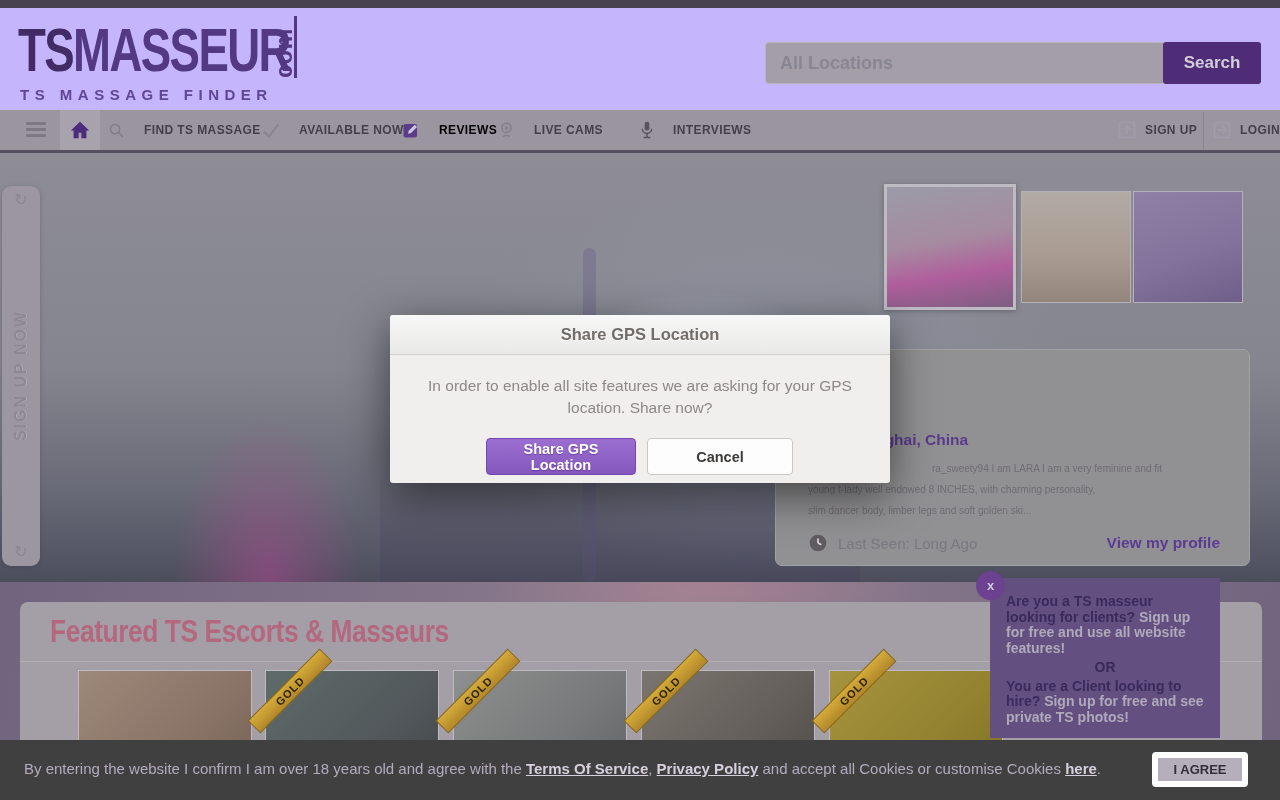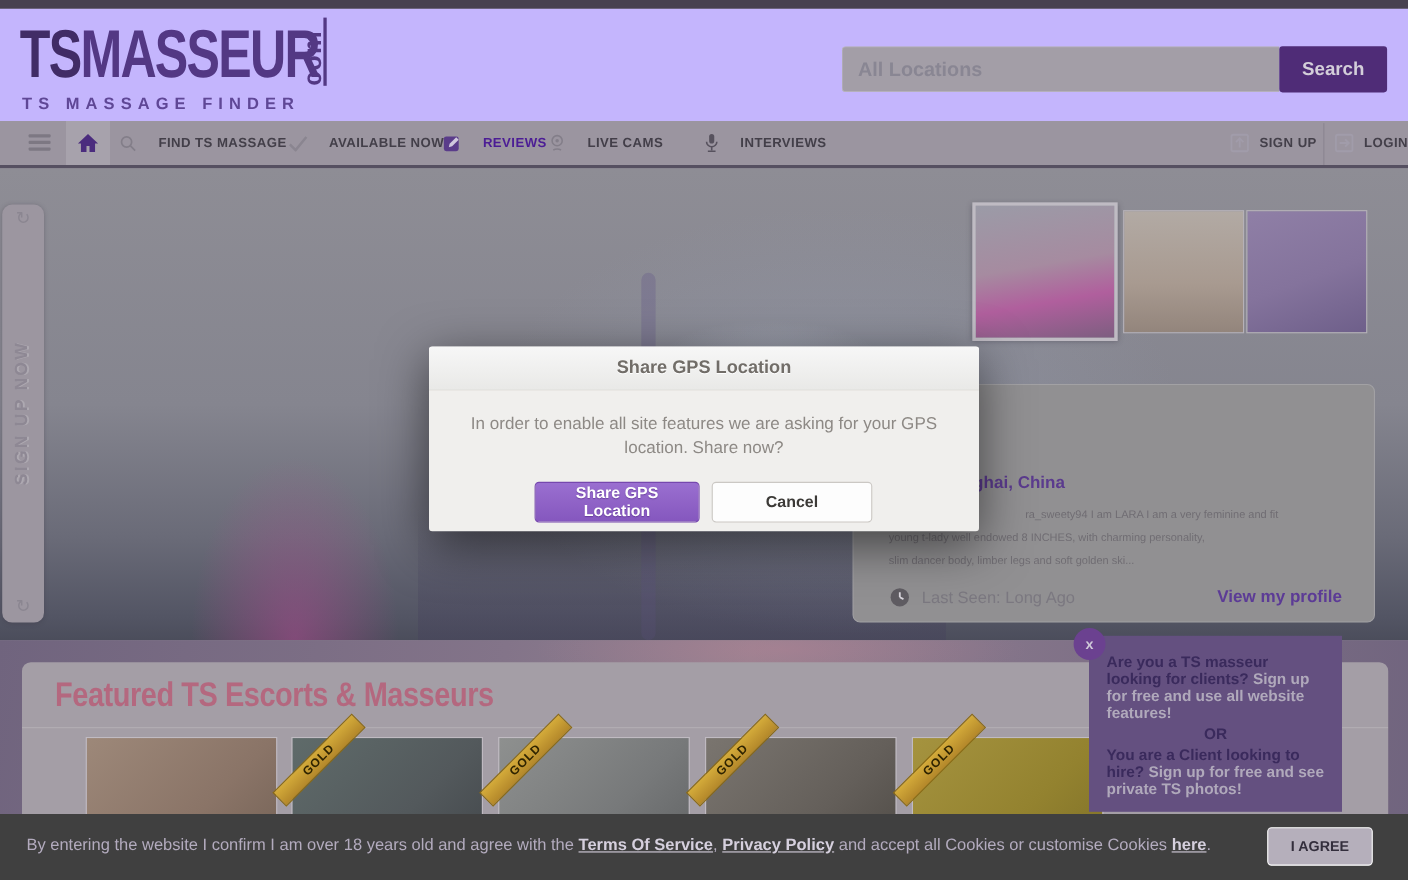--- a/index.html
+++ b/index.html
@@ -41,21 +41,21 @@
     background:#4f2c77;border:none;border-radius:3px;
     font-family:"Liberation Sans",sans-serif;font-size:17px;font-weight:bold;color:#d3ced9;cursor:pointer;
   }
   
   .nav{position:absolute;left:0;top:110px;width:1280px;height:43px;background:#9b95a0;border-bottom:3px solid #565061;}
   .hamburger{position:absolute;left:26px;top:12px;width:20px;height:16px;cursor:pointer;}
   .hamburger span{display:block;height:3px;background:#7d7883;margin-bottom:3px;border-radius:1px;}
   .home-tile{position:absolute;left:60px;top:0;width:40px;height:40px;background:#a7a2ac;display:flex;align-items:center;justify-content:center;cursor:pointer;}
   .nav-item{position:absolute;top:0;height:40px;display:flex;align-items:center;gap:19px;cursor:pointer;}
   .nav-label{font-size:12px;font-weight:bold;color:#433f49;letter-spacing:.4px;white-space:nowrap;}
-  .nav-label.purple{color:#4c1d95;}
+  .nav-label.purple{color:#000000;}
   .nav-right{position:absolute;top:0;height:40px;display:flex;align-items:center;gap:8px;cursor:pointer;}
   .nav-divider{position:absolute;left:1203px;top:2px;width:1px;height:38px;background:#8a8590;}
   
   .hero{
     position:absolute;left:0;top:153px;width:1280px;height:429px;
     background:
       radial-gradient(ellipse 150px 60px at 700px 180px, rgba(190,195,210,.45), rgba(190,195,210,0) 70%),
       radial-gradient(ellipse 420px 260px at 760px 230px, rgba(148,155,172,.55), rgba(148,155,172,0) 75%),
       radial-gradient(ellipse 135px 240px at 268px 430px, rgba(182,72,148,.50), rgba(182,72,148,0) 70%),
       radial-gradient(ellipse 220px 160px at 300px 560px, rgba(150,60,120,.40), rgba(150,60,120,0) 75%),
@@ -135,21 +135,21 @@
     position:absolute;left:976px;top:571px;width:29px;height:29px;border-radius:50%;
     background:#6b4190;color:#cfc9d8;font-weight:bold;font-size:13px;
     display:flex;align-items:center;justify-content:center;z-index:7;cursor:pointer;
   }
   
   .cookie-bar{position:absolute;left:0;top:740px;width:1280px;height:60px;background:#404040;z-index:8;}
   .cookie-text{position:absolute;left:24px;top:20px;width:1110px;font-size:15px;color:#b3abbe;}
   .cookie-link{color:#d6d0de;font-weight:bold;text-decoration:underline;cursor:pointer;}
   .agree-btn{
     position:absolute;left:1152px;top:12px;width:96px;height:35px;
-    background:#b5afbb;border:1px solid #ffffff;border-radius:4px;
+    background:#b5afbb;border:6px solid #ffffff;border-radius:4px;
     font-family:"Liberation Sans",sans-serif;font-size:13px;font-weight:bold;color:#332e3c;cursor:pointer;
   }
   
   .modal{
     position:absolute;left:390px;top:315px;width:500px;height:168px;z-index:10;
     background:#f0efed;border-radius:3px;box-shadow:0 12px 45px rgba(0,0,0,.55);
   }
   .modal-header{
     position:absolute;left:0;top:0;width:100%;height:40px;
     background:linear-gradient(180deg,#f7f7f7 0%,#e9e9e7 100%);

